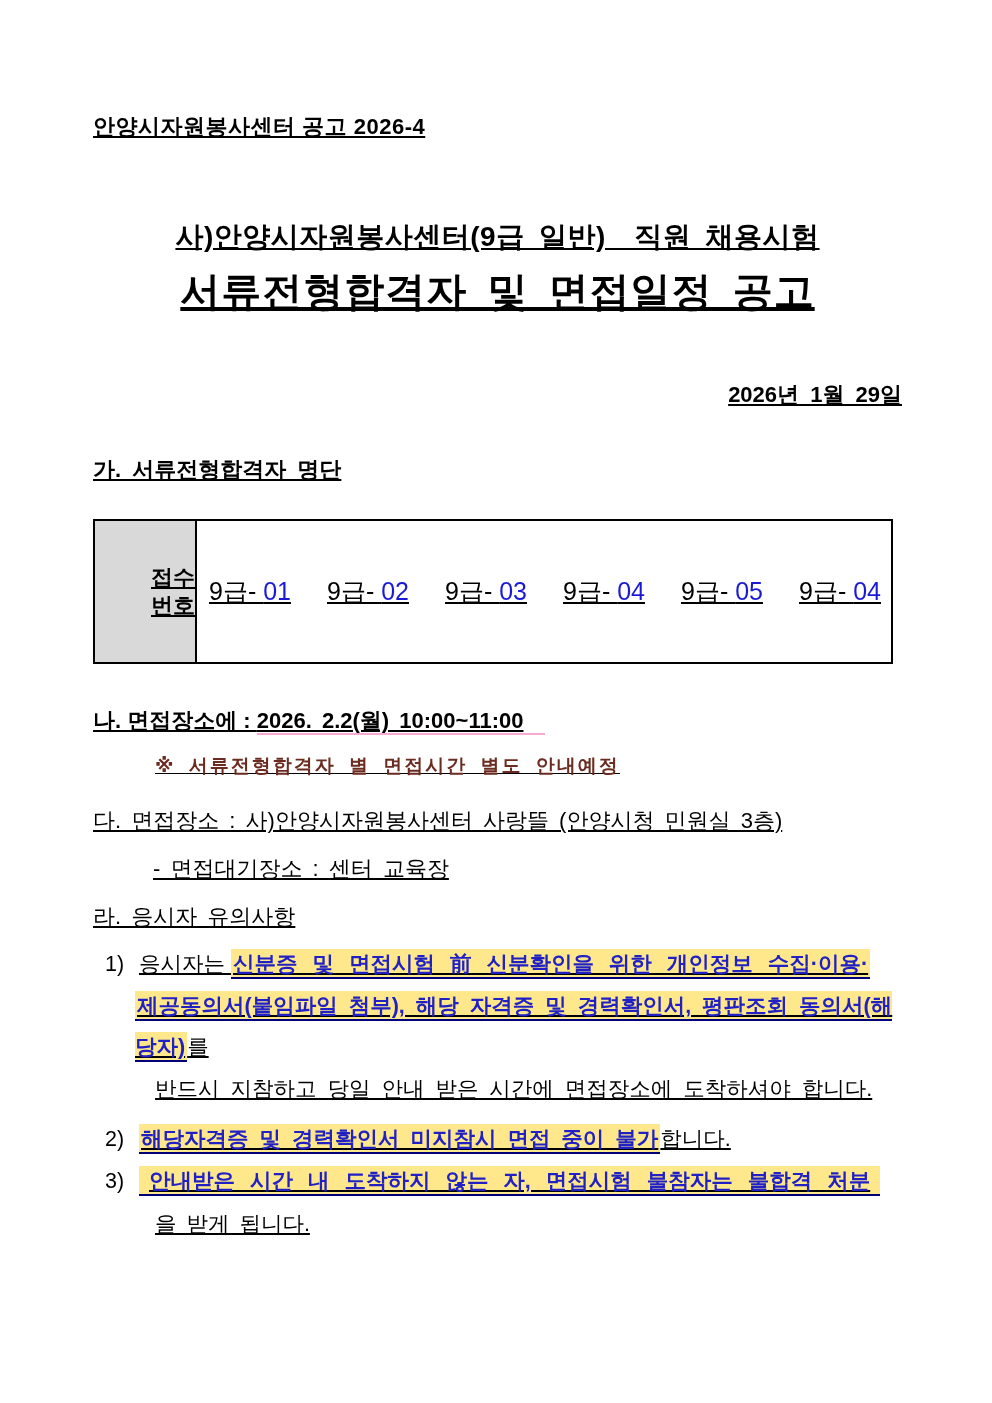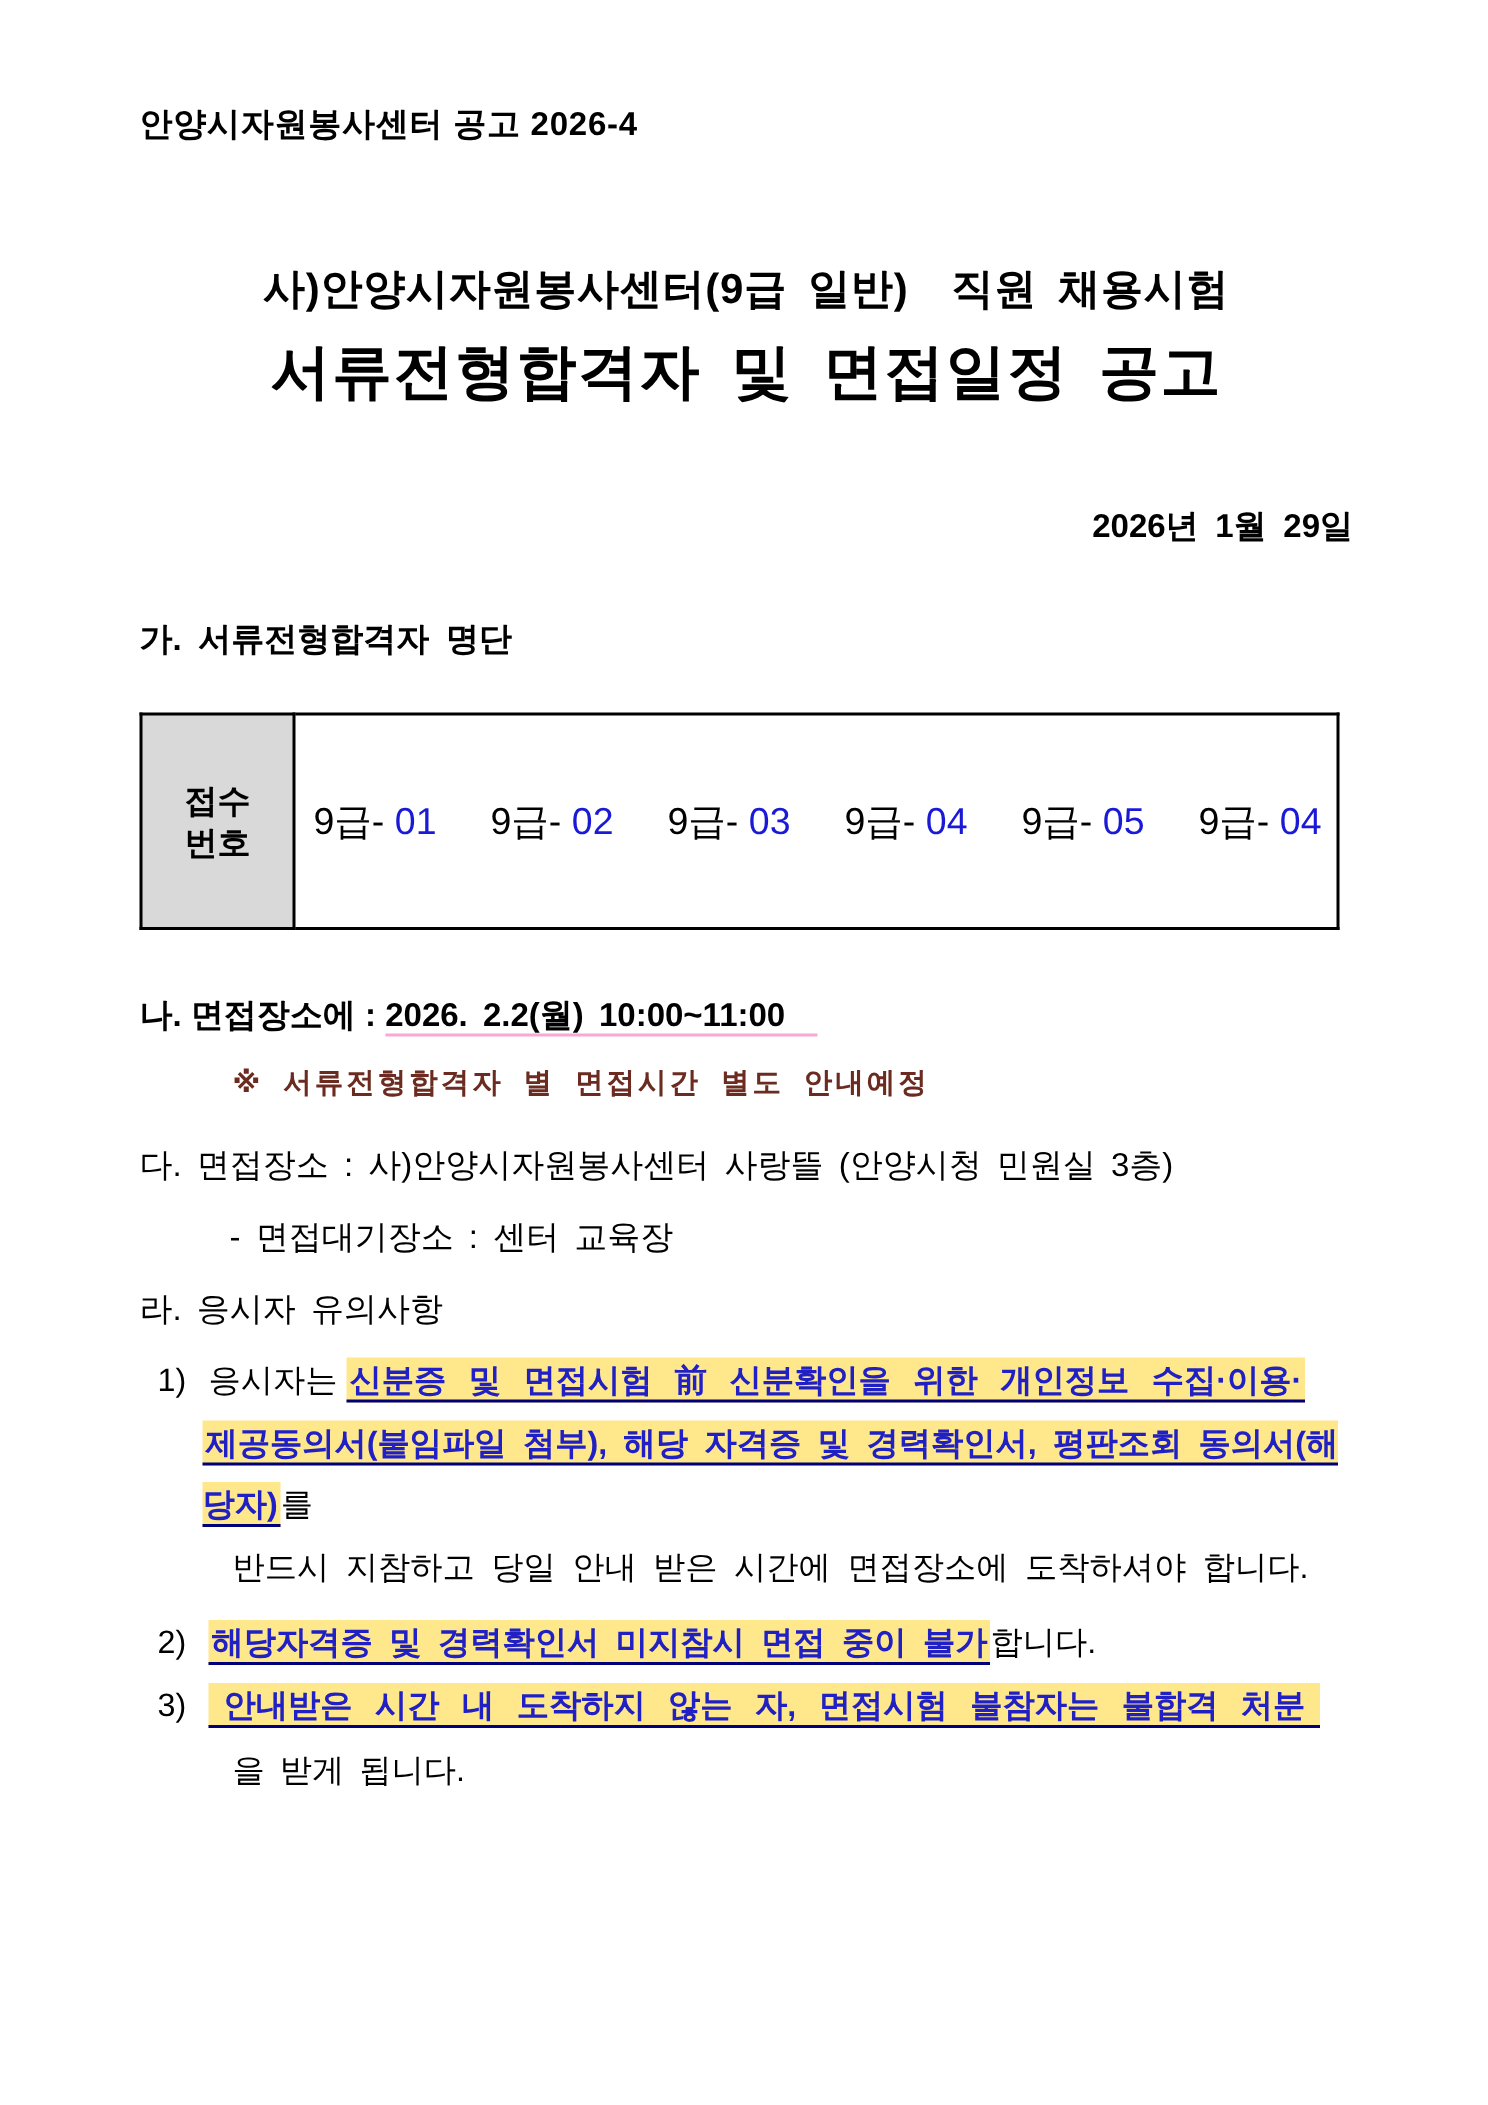--- a/index.html
+++ b/index.html
@@ -7,21 +7,21 @@
   .page {
     position: relative;
     width: 992px;
     height: 1403px;
     margin: 0 auto;
     background: #ffffff;
     font-family: "Liberation Sans", "DejaVu Sans", sans-serif;
     color: #000;
     overflow: hidden;
   }
-  .content { padding: 68px 90px 0 93px; }
+  .content { padding: 112px 90px 0 93px; text-decoration: underline; }
   .pre { white-space: pre-wrap; }
 
   .notice-number { font-size: 22px; font-weight: bold; letter-spacing: 0.5px; }
 
   .title-block { margin-top: 76px; text-align: center; }
   .title-line1 { font-size: 28px; font-weight: bold; letter-spacing: 0.5px; word-spacing: 6px; }
   .title-line2 { margin-top: 8px; font-size: 40px; font-weight: bold; letter-spacing: 1px; word-spacing: 8px; }
 
   .date-block { margin-top: 58px; text-align: right; font-size: 22px; font-weight: bold; line-height: 36px; word-spacing: 5px; }
 
@@ -32,21 +32,21 @@
     margin-top: 34px;
     width: 800px;
     border-collapse: collapse;
     table-layout: fixed;
   }
   table.pass-table td { border: 2px solid #000; }
   td.th-cell {
     width: 102px;
     height: 143px;
     background: #d9d9d9;
-    text-align: center;
+    text-align: right;
     vertical-align: middle;
     font-size: 22px;
     font-weight: bold;
     line-height: 28px;
   }
   td.body-cell { padding-left: 12px; vertical-align: middle; }
   .entries { display: flex; gap: 36px; align-items: center; }
   .entry { font-size: 25px; white-space: nowrap; }
   .entry .num { color: #1a1ad6; }
 

